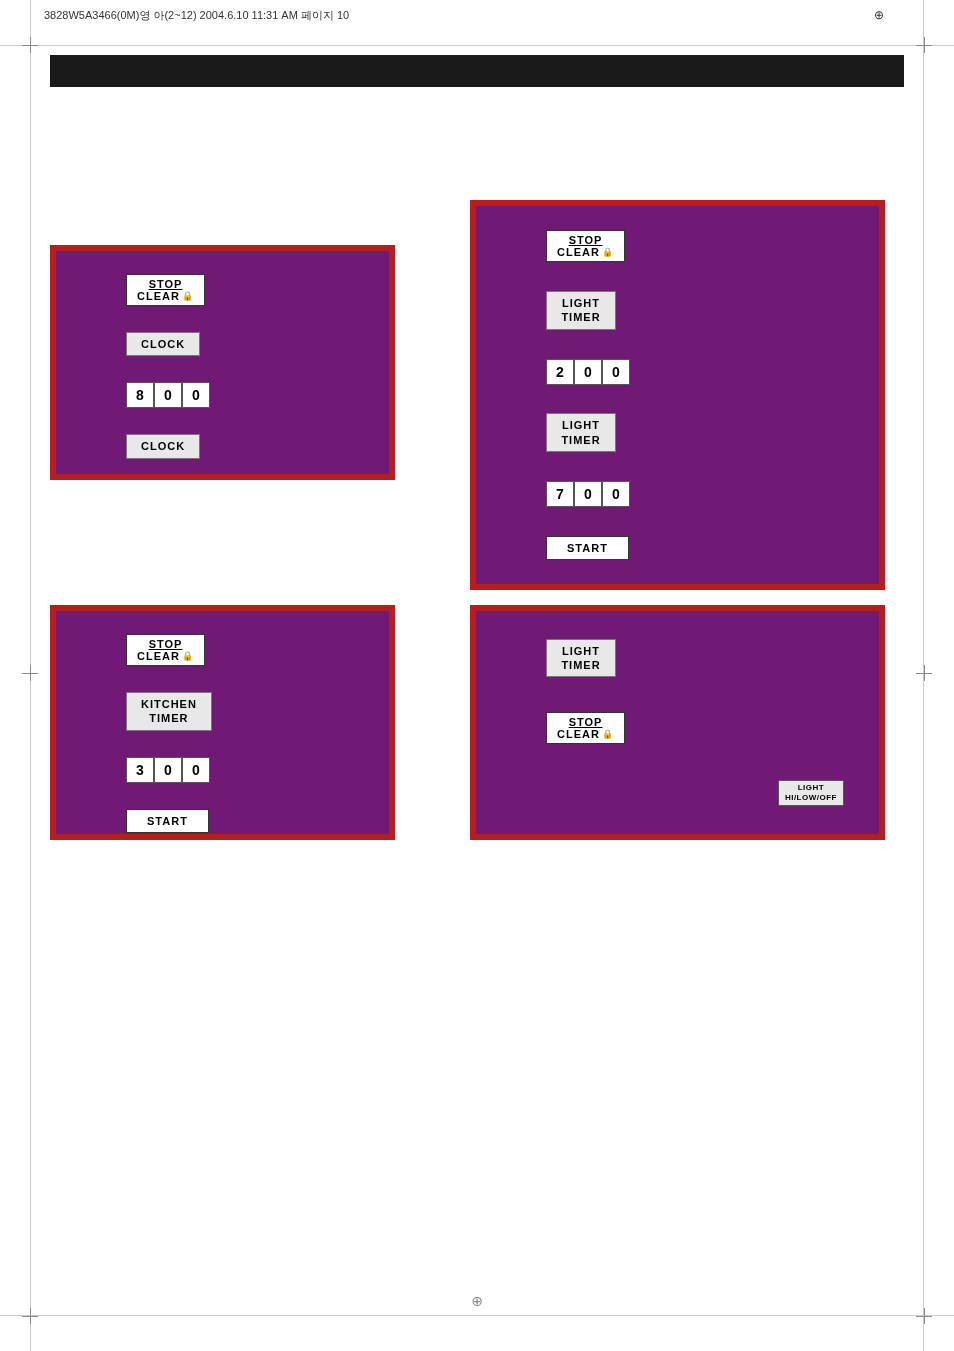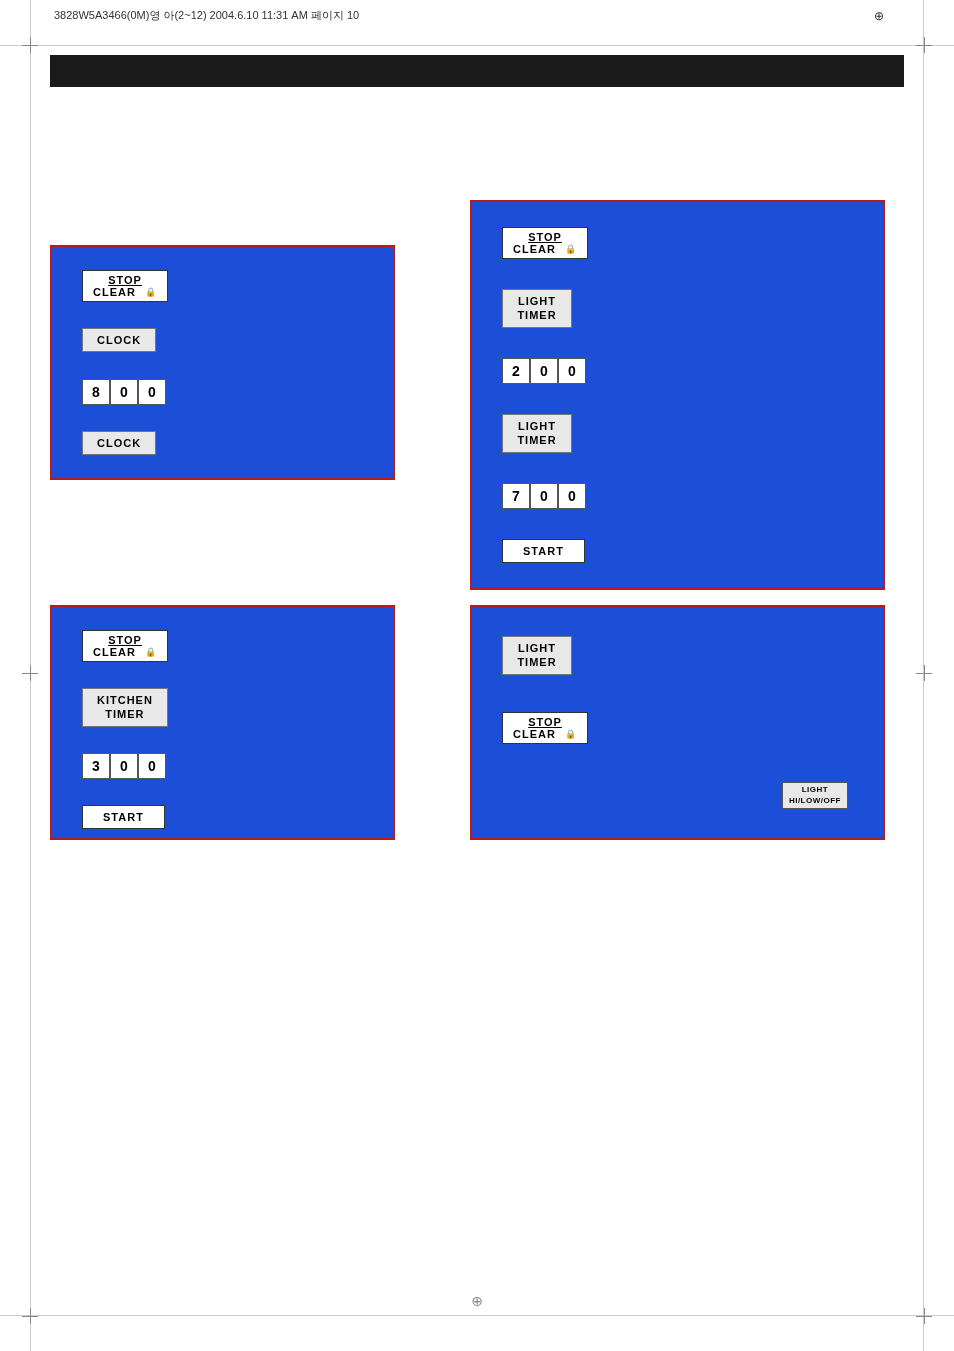--- a/index.html
+++ b/index.html
@@ -9,26 +9,26 @@
       background: #ffffff;
       font-family: Arial, sans-serif;
       position: relative;
       overflow: hidden;
     }
 
     
     .doc-header {
       position: absolute;
       top: 8px;
-      left: 54px;
+      left: 44px;
       right: 50px;
       font-size: 11px;
       color: #333;
       display: flex;
-      align-items: flex-end;
+      align-items: flex-start;
       gap: 20px;
     }
 
     
     .title-bar {
       position: absolute;
       top: 55px;
       left: 50px;
       right: 50px;
       height: 32px;
@@ -107,23 +107,24 @@
     .content {
       position: absolute;
       top: 100px;
       left: 50px;
       right: 50px;
       bottom: 60px;
     }
 
     
     .instruction-box {
-      border: 2px solid #b91c1c;
-      position: absolute;
-      background: #1d4ed8;
+      border: 6px solid #b91c1c;
+      position: absolute;
+      background: #701a75;
+      padding-left: 40px;
     }
 
     
     .box1 {
       top: 145px;
       left: 0;
       width: 345px;
       height: 235px;
     }
 
@@ -173,21 +174,21 @@
       font-weight: bold;
       text-decoration: underline;
       letter-spacing: 1px;
     }
     .btn-stop-clear .clear-text {
       font-size: 11px;
       font-weight: bold;
       letter-spacing: 1px;
       display: flex;
       align-items: center;
-      gap: 9px;
+      gap: 2px;
     }
     .lock-icon {
       font-size: 9px;
     }
 
     .btn-label {
       display: inline-flex;
       flex-direction: column;
       align-items: center;
       border: 1.5px solid #777;

